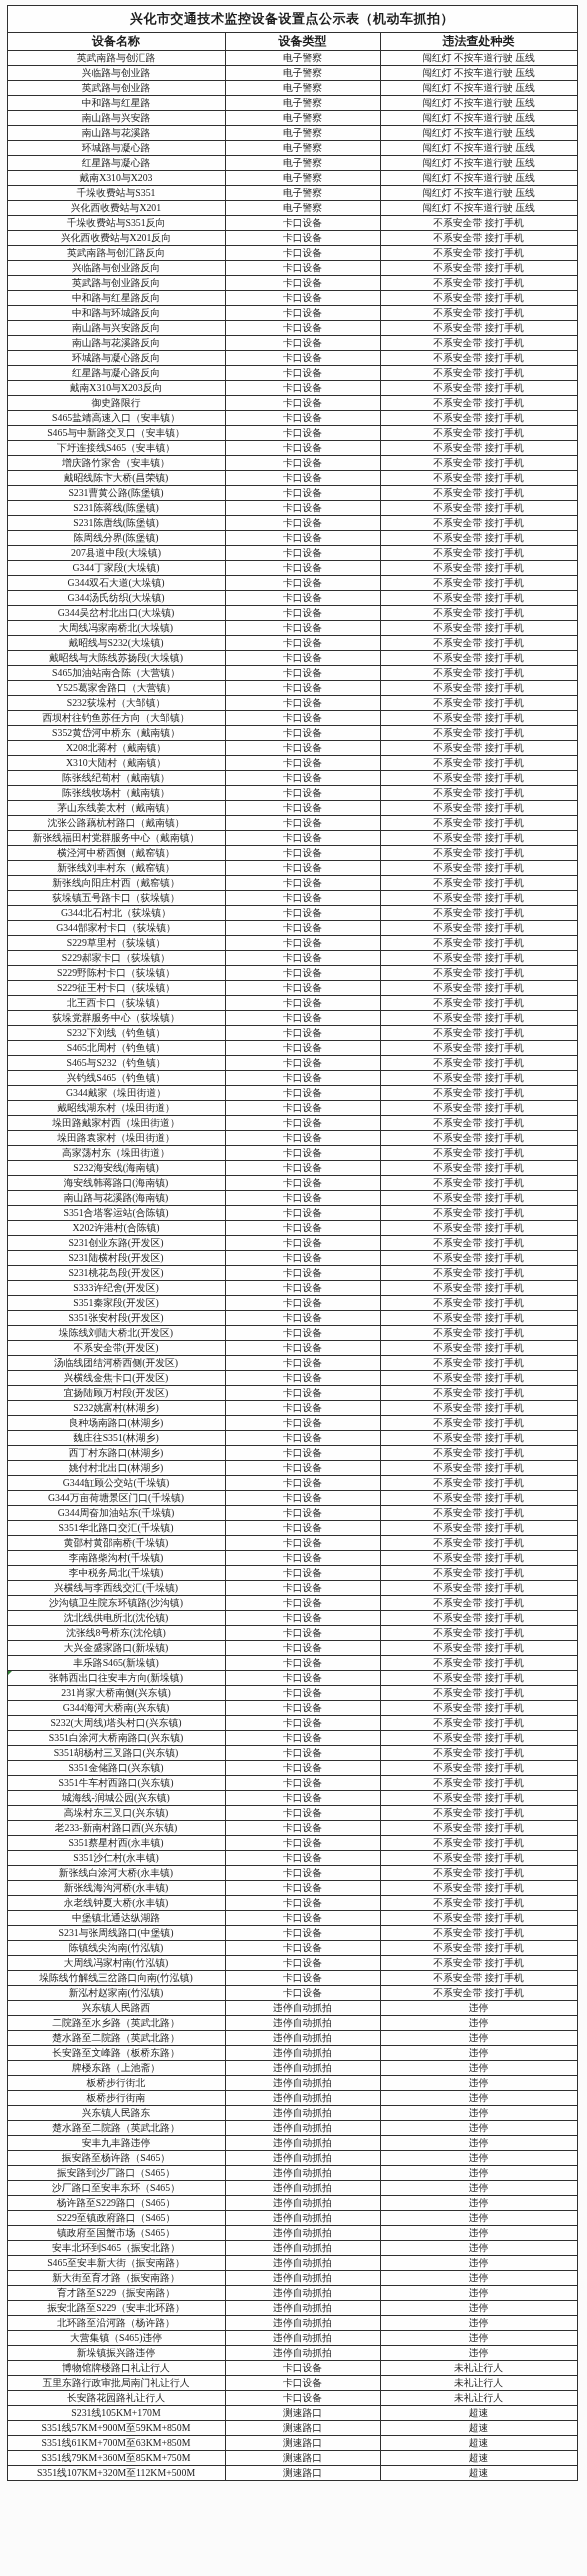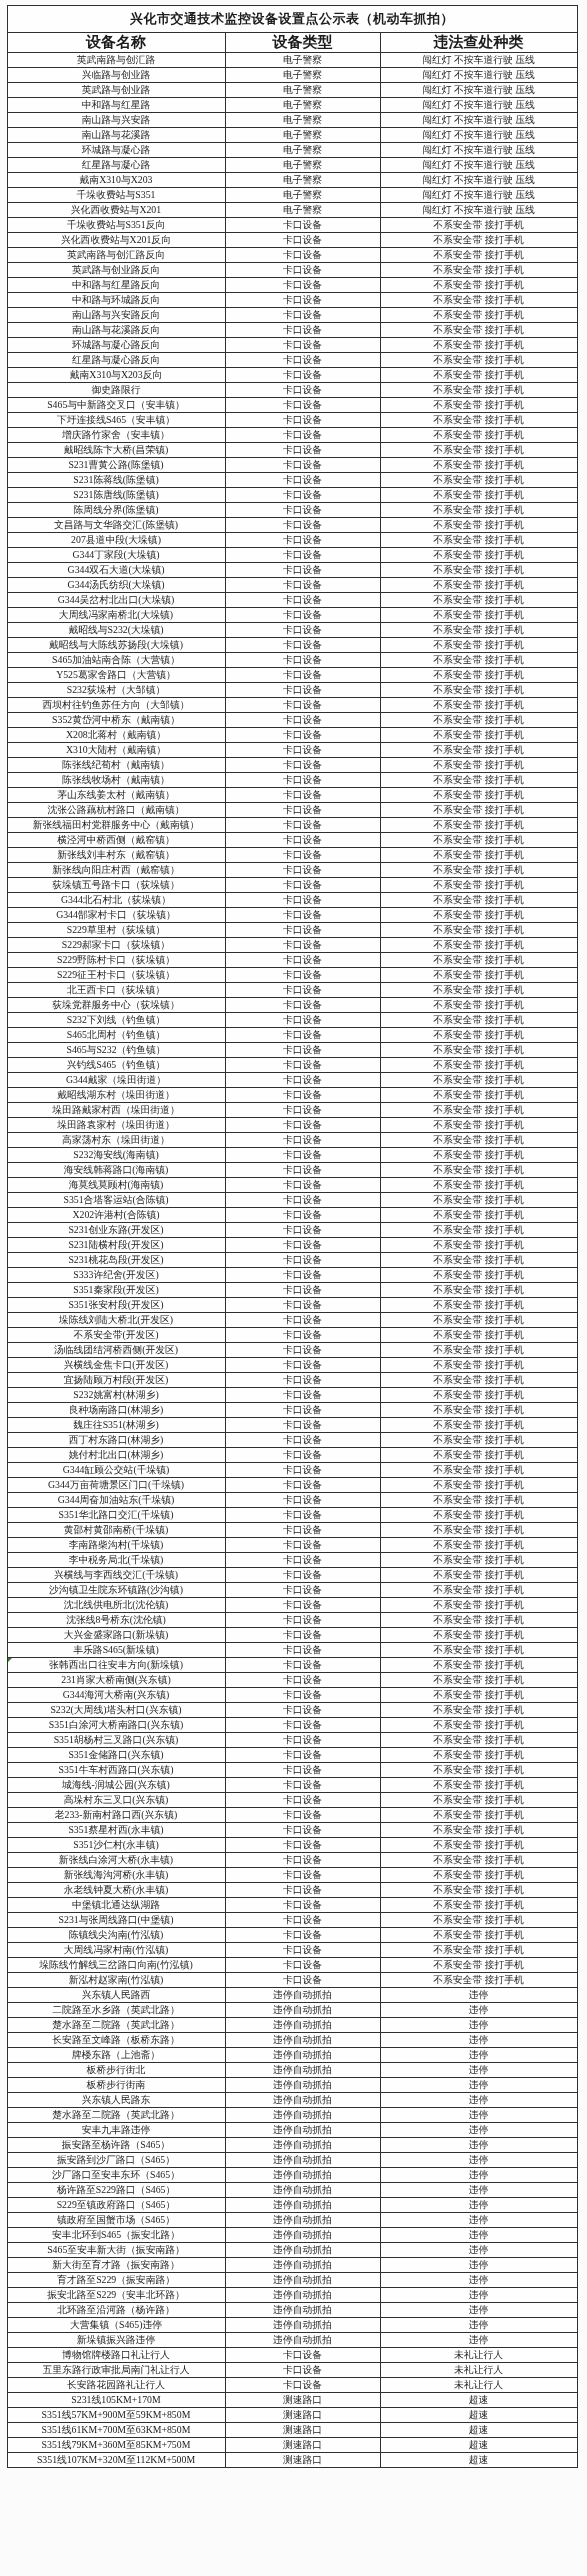--- a/index.html
+++ b/index.html
@@ -38,21 +38,21 @@
     overflow: hidden;
   }
   th.title-cell {
     height: 27px;
     font-size: 13px;
     font-weight: bold;
     letter-spacing: 0.5px;
   }
   tr.col-header th {
     height: 15px;
-    font-size: 15px;
+    font-size: 12px;
     font-weight: bold;
   }
   tbody td {
     height: 15px;
     font-size: 9.8px;
     font-weight: normal;
     position: relative;
   }
   .green-corner {
     position: absolute;
@@ -150,20 +150,25 @@
             <td>兴化西收费站与X201反向</td>
             <td>卡口设备</td>
             <td>不系安全带 接打手机</td>
           </tr>
           <tr>
             <td>英武南路与创汇路反向</td>
             <td>卡口设备</td>
             <td>不系安全带 接打手机</td>
           </tr>
           <tr>
+            <td>兴临路与创业路反向</td>
+            <td>卡口设备</td>
+            <td>不系安全带 接打手机</td>
+          </tr>
+          <tr>
             <td>英武路与创业路反向</td>
             <td>卡口设备</td>
             <td>不系安全带 接打手机</td>
           </tr>
           <tr>
             <td>中和路与红星路反向</td>
             <td>卡口设备</td>
             <td>不系安全带 接打手机</td>
           </tr>
           <tr>
@@ -195,20 +200,25 @@
             <td>戴南X310与X203反向</td>
             <td>卡口设备</td>
             <td>不系安全带 接打手机</td>
           </tr>
           <tr>
             <td>御史路限行</td>
             <td>卡口设备</td>
             <td>不系安全带 接打手机</td>
           </tr>
           <tr>
+            <td>S465盐靖高速入口（安丰镇）</td>
+            <td>卡口设备</td>
+            <td>不系安全带 接打手机</td>
+          </tr>
+          <tr>
             <td>S465与中新路交叉口（安丰镇）</td>
             <td>卡口设备</td>
             <td>不系安全带 接打手机</td>
           </tr>
           <tr>
             <td>下圩连接线S465（安丰镇）</td>
             <td>卡口设备</td>
             <td>不系安全带 接打手机</td>
           </tr>
           <tr>
@@ -235,25 +245,20 @@
             <td>S231陈唐线(陈堡镇)</td>
             <td>卡口设备</td>
             <td>不系安全带 接打手机</td>
           </tr>
           <tr>
             <td>陈周线分界(陈堡镇)</td>
             <td>卡口设备</td>
             <td>不系安全带 接打手机</td>
           </tr>
           <tr>
-            <td>文昌路与文华路交汇(陈堡镇)</td>
-            <td>卡口设备</td>
-            <td>不系安全带 接打手机</td>
-          </tr>
-          <tr>
             <td>207县道中段(大垛镇)</td>
             <td>卡口设备</td>
             <td>不系安全带 接打手机</td>
           </tr>
           <tr>
             <td>G344丁家段(大垛镇)</td>
             <td>卡口设备</td>
             <td>不系安全带 接打手机</td>
           </tr>
           <tr>
@@ -455,21 +460,21 @@
             <td>S232海安线(海南镇)</td>
             <td>卡口设备</td>
             <td>不系安全带 接打手机</td>
           </tr>
           <tr>
             <td>海安线韩蒋路口(海南镇)</td>
             <td>卡口设备</td>
             <td>不系安全带 接打手机</td>
           </tr>
           <tr>
-            <td>海莫线莫顾村(海南镇)</td>
+            <td>南山路与花溪路(海南镇)</td>
             <td>卡口设备</td>
             <td>不系安全带 接打手机</td>
           </tr>
           <tr>
             <td>S351合塔客运站(合陈镇)</td>
             <td>卡口设备</td>
             <td>不系安全带 接打手机</td>
           </tr>
           <tr>
             <td>X202许港村(合陈镇)</td>

